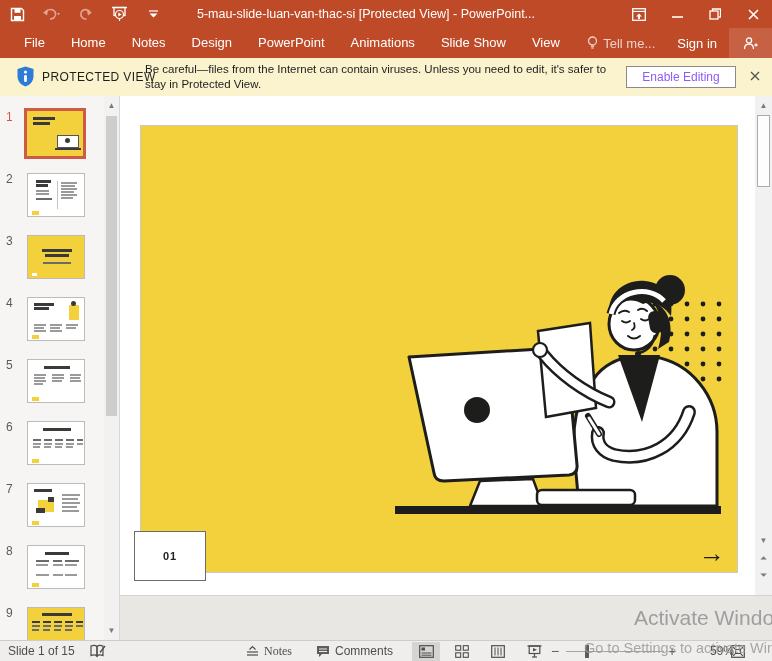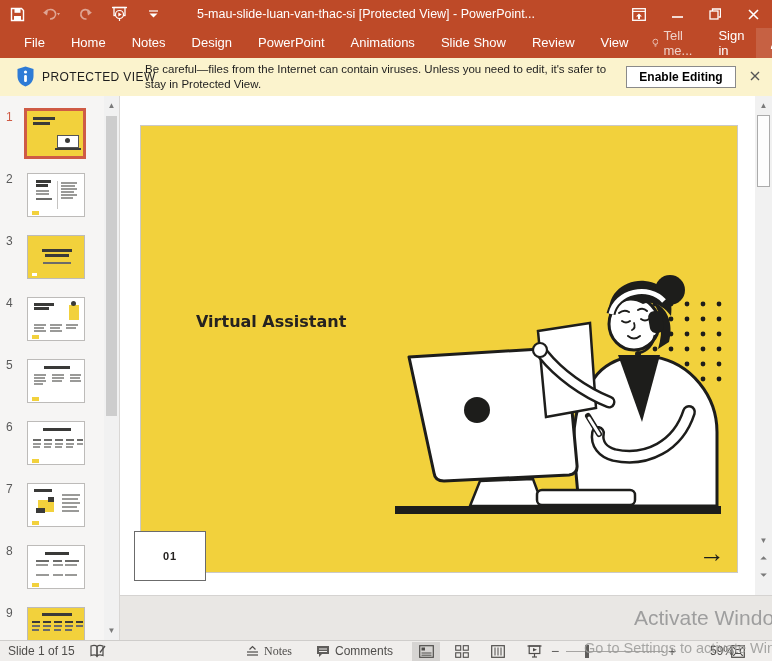--- a/index.html
+++ b/index.html
@@ -25,21 +25,21 @@
   .tellme { display:flex; align-items:center; gap:5px; color:rgba(255,255,255,.75); padding:0 10px; }
   .signin { padding:0 12px; }
   .share { display:flex; align-items:center; gap:6px; padding:0 14px; height:30px; background:rgba(255,255,255,.13); }
 
   
   .banner { position:absolute; left:0; top:58px; width:772px; height:38px; background:#FBF3CD; }
   .banner-shield { position:absolute; left:17px; top:8px; }
   .banner-label { position:absolute; left:42px; top:12px; font-size:12px; color:#1e1e1e; letter-spacing:.4px; }
   .banner-msg { position:absolute; left:145px; top:4px; width:480px; font-size:11.5px; line-height:15px; color:#1e1e1e; }
   .banner-btn { position:absolute; right:36px; top:8px; width:110px; height:22px; background:#fff;
-                border:1px solid #8a8a8a; font-size:12px; color:#000000; display:flex; align-items:center; justify-content:center;font-weight:bold; }
+                border:1px solid #8a8a8a; font-size:12px; color:#8b5cf6; display:flex; align-items:center; justify-content:center; }
   .banner-close { position:absolute; right:8px; top:9px; width:18px; height:18px; color:#444;
                   font-size:13px; display:flex; align-items:center; justify-content:center; }
 
   
   .thumb-panel { position:absolute; left:0; top:96px; width:119px; height:544px; background:#F6F5F4; overflow:hidden; }
   .panel-divider { position:absolute; left:119px; top:96px; width:1px; height:544px; background:#D9D7D5; }
   .thumb-num { position:absolute; font-size:12px; color:#5a5a5a; }
   .thumb-num.sel { color:#CF5B45; }
   .thumb-box { position:absolute; background:#fff; border:1px solid #BDBBB9; overflow:hidden; }
   .thumb-box.sel { border:3px solid #CF5B45; }
@@ -154,21 +154,20 @@
 
   <div class="tabrow">
     <span id="ribbon-tabs" style="display:flex;padding-left:11px;">
         <span class="rtab">File</span>
         <span class="rtab">Home</span>
         <span class="rtab">Notes</span>
         <span class="rtab">Design</span>
         <span class="rtab">PowerPoint</span>
         <span class="rtab">Animations</span>
         <span class="rtab">Slide Show</span>
-        <span class="rtab">Review</span>
         <span class="rtab">View</span>
       </span>
     <div class="tabrow-right">
       <div class="tellme">
         <svg width="11" height="14" viewBox="0 0 11 14">
             <circle cx="5.5" cy="5" r="4" fill="none" stroke="rgba(255,255,255,.75)" stroke-width="1.3"></circle>
             <line x1="3.8" y1="10.2" x2="7.2" y2="10.2" stroke="rgba(255,255,255,.75)" stroke-width="1.2"></line>
             <line x1="4.2" y1="12" x2="6.8" y2="12" stroke="rgba(255,255,255,.75)" stroke-width="1.2"></line>
           </svg>
         <span>Tell me...</span>
@@ -336,21 +335,20 @@
   <div class="scrollbar" style="left:104px; top:96px; width:15px; height:544px;">
     <div class="sb-btn" style="top:2px;">▲</div>
     <div class="sb-thumb gray" style="top:20px; height:300px;"></div>
     <div class="sb-btn" style="top:527px;">▼</div>
   </div>
 
   <div class="editor"></div>
   <div class="editor-bottom"></div>
 
   <div class="slide">
-    <div class="slide-sub">Virtual Assistant</div>
     <div class="page-box">
       <span>01</span>
     </div>
     <div class="next-arrow">→</div>
 
     <svg class="illus" width="350" height="258" viewBox="0 0 350 258">
       <g id="dots-grid" fill="#1d1d1b">
           <circle cx="268" cy="44" r="2.4"></circle>
           <circle cx="284" cy="44" r="2.4"></circle>
           <circle cx="300" cy="44" r="2.4"></circle>

